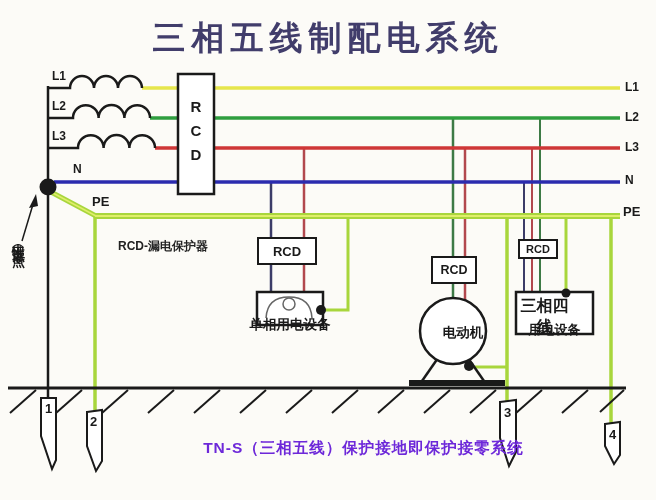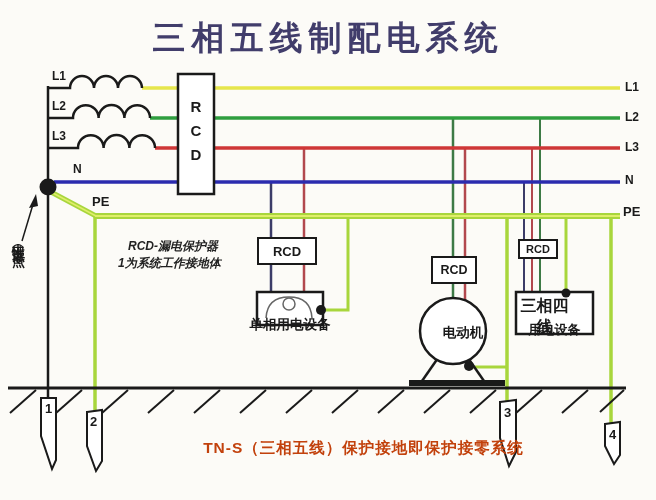--- a/index.html
+++ b/index.html
@@ -18,36 +18,36 @@
   .rcd-main{
     position:absolute;left:178px;top:74px;width:36px;height:120px;
     display:flex;align-items:center;justify-content:center;
     writing-mode:vertical-lr;text-orientation:upright;
     font-weight:bold;font-size:15px;letter-spacing:7px;
   }
   .rcd-small{position:absolute;display:flex;align-items:center;justify-content:center;font-weight:bold;}
   .rcd1{left:258px;top:238px;width:58px;height:26px;font-size:13px;}
   .rcd2{left:432px;top:257px;width:44px;height:26px;font-size:12.5px;}
   .rcd3{left:519px;top:240px;width:38px;height:18px;font-size:11px;}
-  .notes{position:absolute;left:118px;top:238px;font-size:12px;font-weight:bold;line-height:17px;color:#222;font-style:italic;}
+  .notes{position:absolute;left:108px;top:238px;font-size:12px;font-weight:bold;line-height:17px;color:#222;}
   .notes .n1{padding-left:10px;}
   .neutral-lbl{
     position:absolute;left:9px;top:233px;height:150px;
     writing-mode:vertical-rl;text-orientation:mixed;
     font-size:13px;font-weight:bold;letter-spacing:2px;
   }
   .eq-lbl{position:absolute;text-align:center;font-weight:bold;font-size:13.5px;}
   .eq1{left:240px;top:316px;width:100px;}
   .motor-lbl{left:420px;top:324px;width:86px;}
   .eq3a{left:516px;top:296px;width:57px;font-size:16px;}
   .eq3b{left:516px;top:321px;width:77px;font-size:13px;}
   .enum{position:absolute;font-weight:bold;font-size:13px;}
   .caption{
     position:absolute;left:7px;right:0;top:438px;text-align:center;padding-left:64px;
-    font-size:15.5px;font-weight:bold;color:#c2410c;letter-spacing:1px;
+    font-size:15.5px;font-weight:bold;color:#6d28d9;letter-spacing:1px;
   }
 </style>
 </head>
 <body>
 
 <div class="stage" style="--l1: #e6e64c; --l2: #2f9e3f; --l3: #cf3737; --n: #2b2bae; --pe: #a8d63c; --pehi: #e0ee6a; --dropn: #3c3c68; --dropr: #b2484e; --dropg: #3d7a46; --blk: #1a1a1a; --title: #413d6b;">
 
   <svg width="656" height="500" viewBox="0 0 656 500">
 
     <g fill="none">
@@ -160,21 +160,20 @@
   <span class="lbl" style="left:625px;top:174px">N</span>
   <span class="lbl" style="left:623px;top:205px;font-size:13px">PE</span>
 
   <div class="rcd-main">RCD</div>
   <div class="rcd-small rcd1">RCD</div>
   <div class="rcd-small rcd2">RCD</div>
   <div class="rcd-small rcd3">RCD</div>
 
   <div class="notes">
     <div class="n1">RCD-漏电保护器</div>
-    <div>1为系统工作接地体</div>
   </div>
 
   <div class="neutral-lbl">中性点（零点）</div>
 
   <div class="eq-lbl eq1">单相用电设备</div>
   <div class="eq-lbl motor-lbl">电动机</div>
   <div class="eq-lbl eq3a">三相四线</div>
   <div class="eq-lbl eq3b">用电设备</div>
 
   <span class="enum" style="left:45px;top:401px">1</span>

